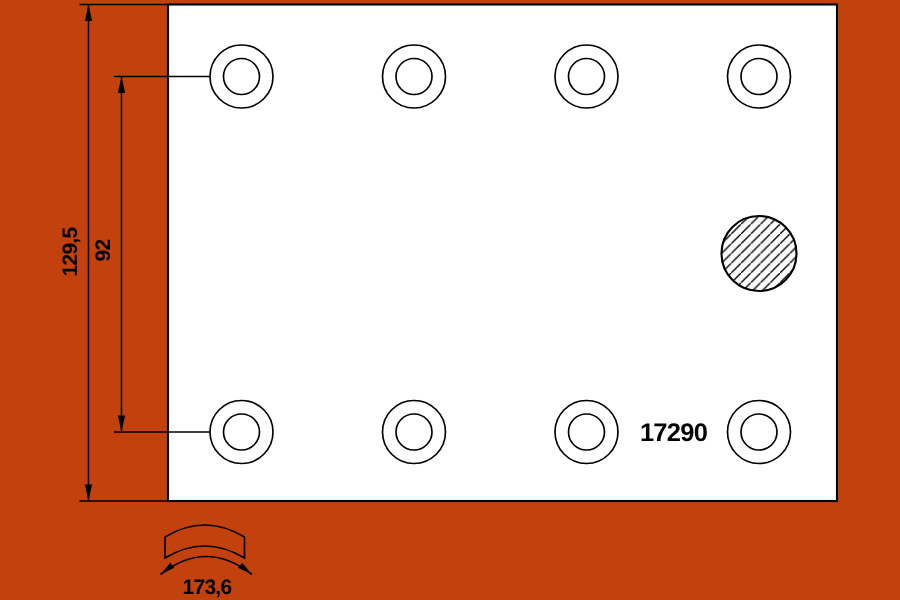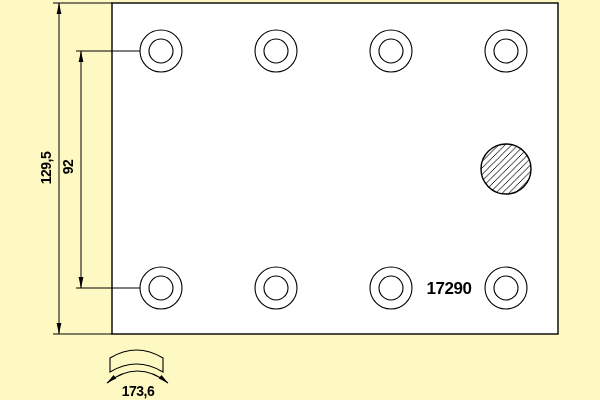--- a/index.html
+++ b/index.html
@@ -8,21 +8,21 @@
     width: 600px;
     height: 400px;
     background: #ffffff;
     overflow: hidden;
     font-family: "Liberation Sans", sans-serif;
   }
   .page {
     position: relative;
     width: 600px;
     height: 400px;
-    background: #fef9c3;
+    background: #c2410c;
   }
   svg { display: block; }
   .dim-label {
     font-family: "Liberation Sans", sans-serif;
     font-weight: bold;
     fill: #000000;
   }
   .dim-13 { font-size: 14px; letter-spacing: -0.5px; }
   .part-no { font-size: 17px; letter-spacing: -0.5px; }
 </style>

